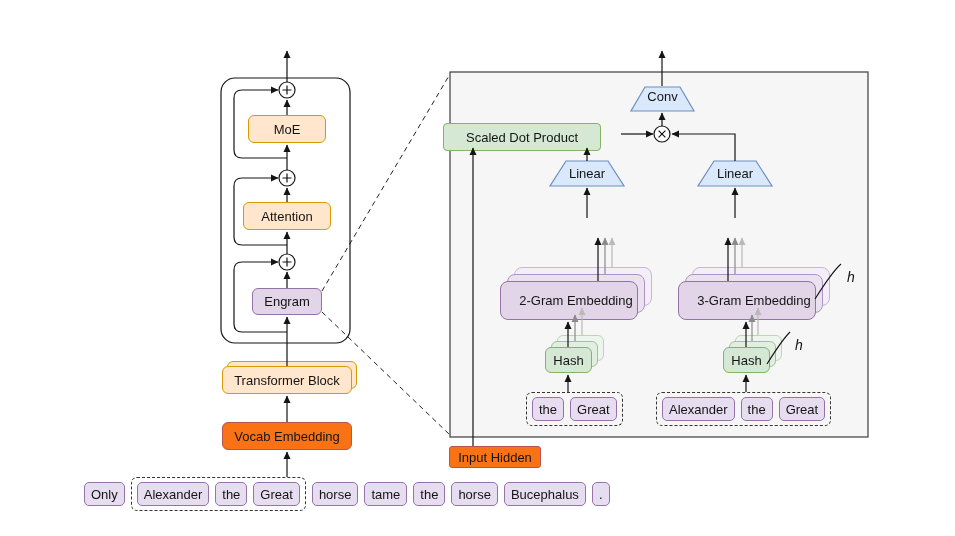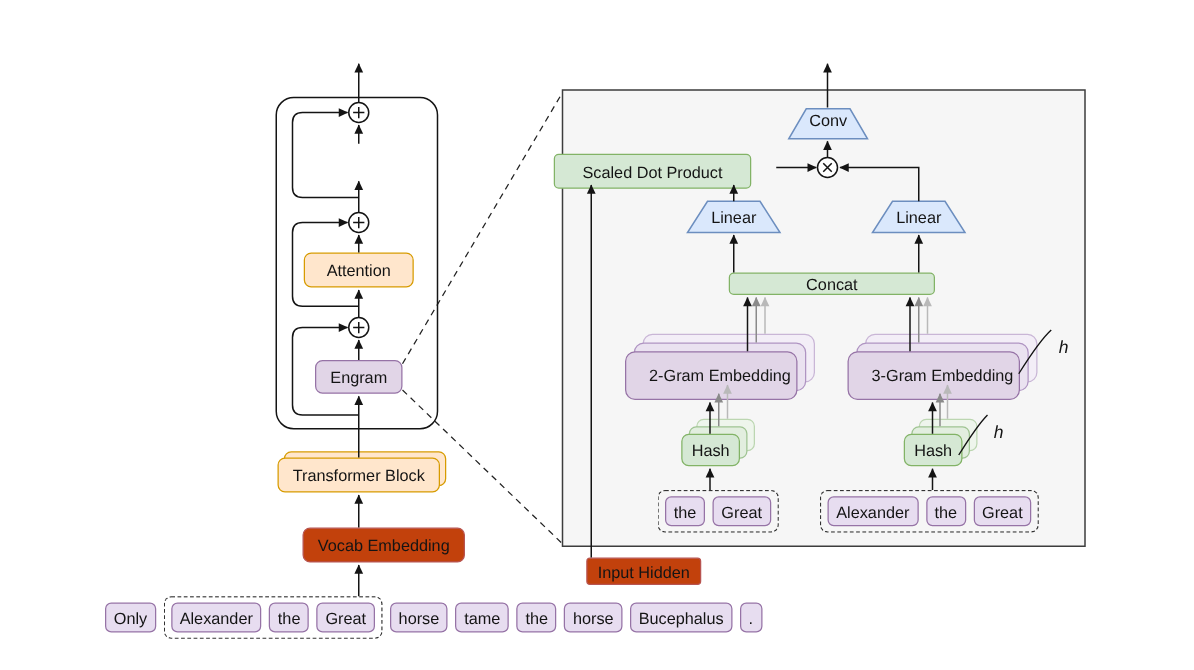--- a/index.html
+++ b/index.html
@@ -7,21 +7,21 @@
   .canvas { position:relative; width:955px; height:536px; background:#fff; overflow:hidden; }
   svg.layer { position:absolute; left:0; top:0; }
   #bg-layer { z-index:1; }
   #wire-layer { z-index:3; }
   .node {
     position:absolute; z-index:2; display:flex; align-items:center; justify-content:center;
     font-size:13px; color:#141414; border:1.2px solid; border-radius:6px; line-height:1;
     white-space:nowrap;
   }
   .orange { background:#FFE6CC; border-color:#D79B00; }
-  .pink   { background:#c2410c; border-color:#B85450;margin-left:20px; }
+  .pink   { background:#f97316; border-color:#B85450; }
   .purple { background:#E1D5E7; border-color:#9673A6; }
   .green  { background:#D5E8D4; border-color:#82B366; }
   .purple-g1 { background:#EAE2F0; border-color:#AF94C2; }
   .purple-g2 { background:#F3EEF7; border-color:#C9B6D6; }
   .green-g1  { background:#E2EEDF; border-color:#9FC492; }
   .green-g2  { background:#EEF5EC; border-color:#BCD6B1; }
   .r8 { border-radius:8px;padding-left:14px; }
   .label {
     position:absolute; z-index:4; display:flex; align-items:center; justify-content:center;
     font-size:13px; color:#141414; line-height:1; white-space:nowrap;
@@ -44,20 +44,21 @@
 
   <svg id="bg-layer" class="layer" width="955" height="536" viewBox="0 0 955 536">
     <g stroke="#222" stroke-width="1" stroke-dasharray="5,4" fill="none">
       <path d="M322,291 L450,74"></path>
       <path d="M322,312 L450,435"></path>
     </g>
     <rect x="450" y="72" width="418" height="365" fill="#F6F6F6" stroke="#3d3d3d" stroke-width="1.2"></rect>
     <rect x="221" y="78" width="129" height="265" rx="14" fill="none" stroke="#141414" stroke-width="1.2"></rect>
   </svg>
 
+  <div class="node orange" style="left:248px;top:115px;width:78px;height:28px">MoE</div>
   <div class="node orange" style="left:243px;top:202px;width:88px;height:28px">Attention</div>
   <div class="node purple" style="left:252px;top:288px;width:70px;height:27px">Engram</div>
 
   <div class="node orange" style="left:227px;top:361px;width:130px;height:28px"></div>
   <div class="node orange" style="left:222px;top:366px;width:130px;height:28px">Transformer Block</div>
 
   <div class="node pink" style="left:222px;top:422px;width:130px;height:28px">Vocab Embedding</div>
 
   <div class="tokenrow" style="left:84px;top:477px">
     <div class="token">Only</div>
@@ -69,21 +70,20 @@
     <div class="token">horse</div>
     <div class="token">tame</div>
     <div class="token">the</div>
     <div class="token">horse</div>
     <div class="token">Bucephalus</div>
     <div class="token">.</div>
   </div>
 
   <div class="node green" style="left:443px;top:123px;width:158px;height:28px;border-radius:4px">Scaled Dot Product</div>
 
-  <div class="node green" style="left:583px;top:218px;width:165px;height:18px;border-radius:4px">Concat</div>
 
   <div class="node purple-g2 r8" style="left:514px;top:267px;width:138px;height:39px"></div>
   <div class="node purple-g1 r8" style="left:507px;top:274px;width:138px;height:39px"></div>
   <div class="node purple r8" style="left:500px;top:281px;width:138px;height:39px">2-Gram Embedding</div>
 
   <div class="node purple-g2 r8" style="left:692px;top:267px;width:138px;height:39px"></div>
   <div class="node purple-g1 r8" style="left:685px;top:274px;width:138px;height:39px"></div>
   <div class="node purple r8" style="left:678px;top:281px;width:138px;height:39px">3-Gram Embedding</div>
 
   <div class="node green-g2" style="left:557px;top:335px;width:47px;height:26px"></div>

